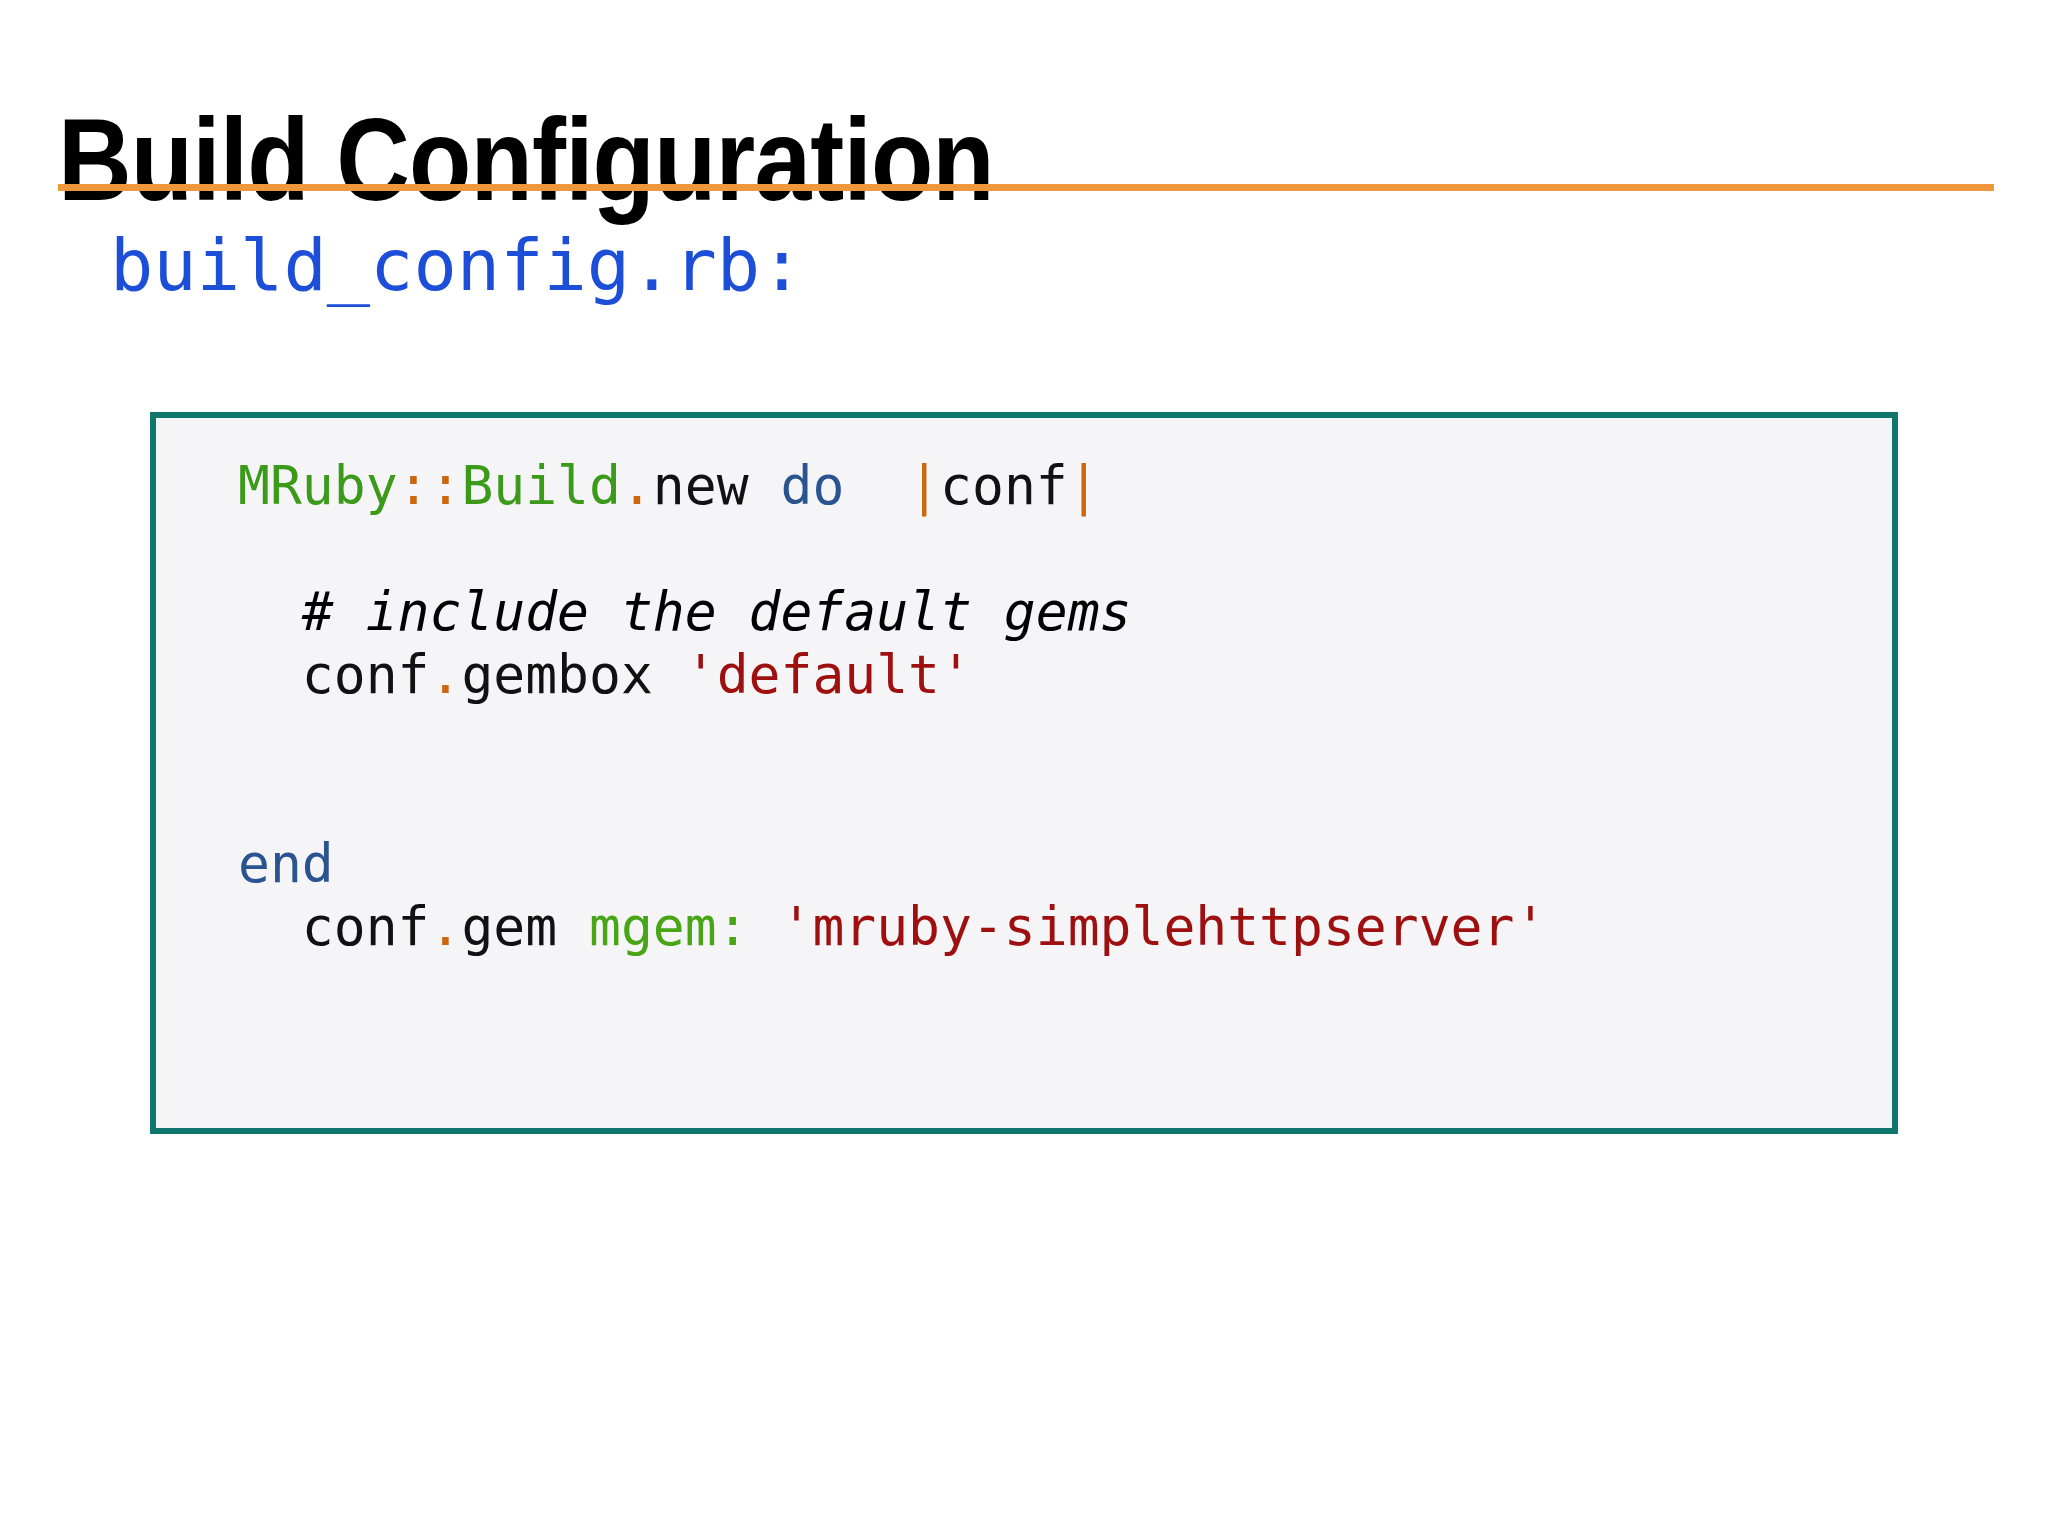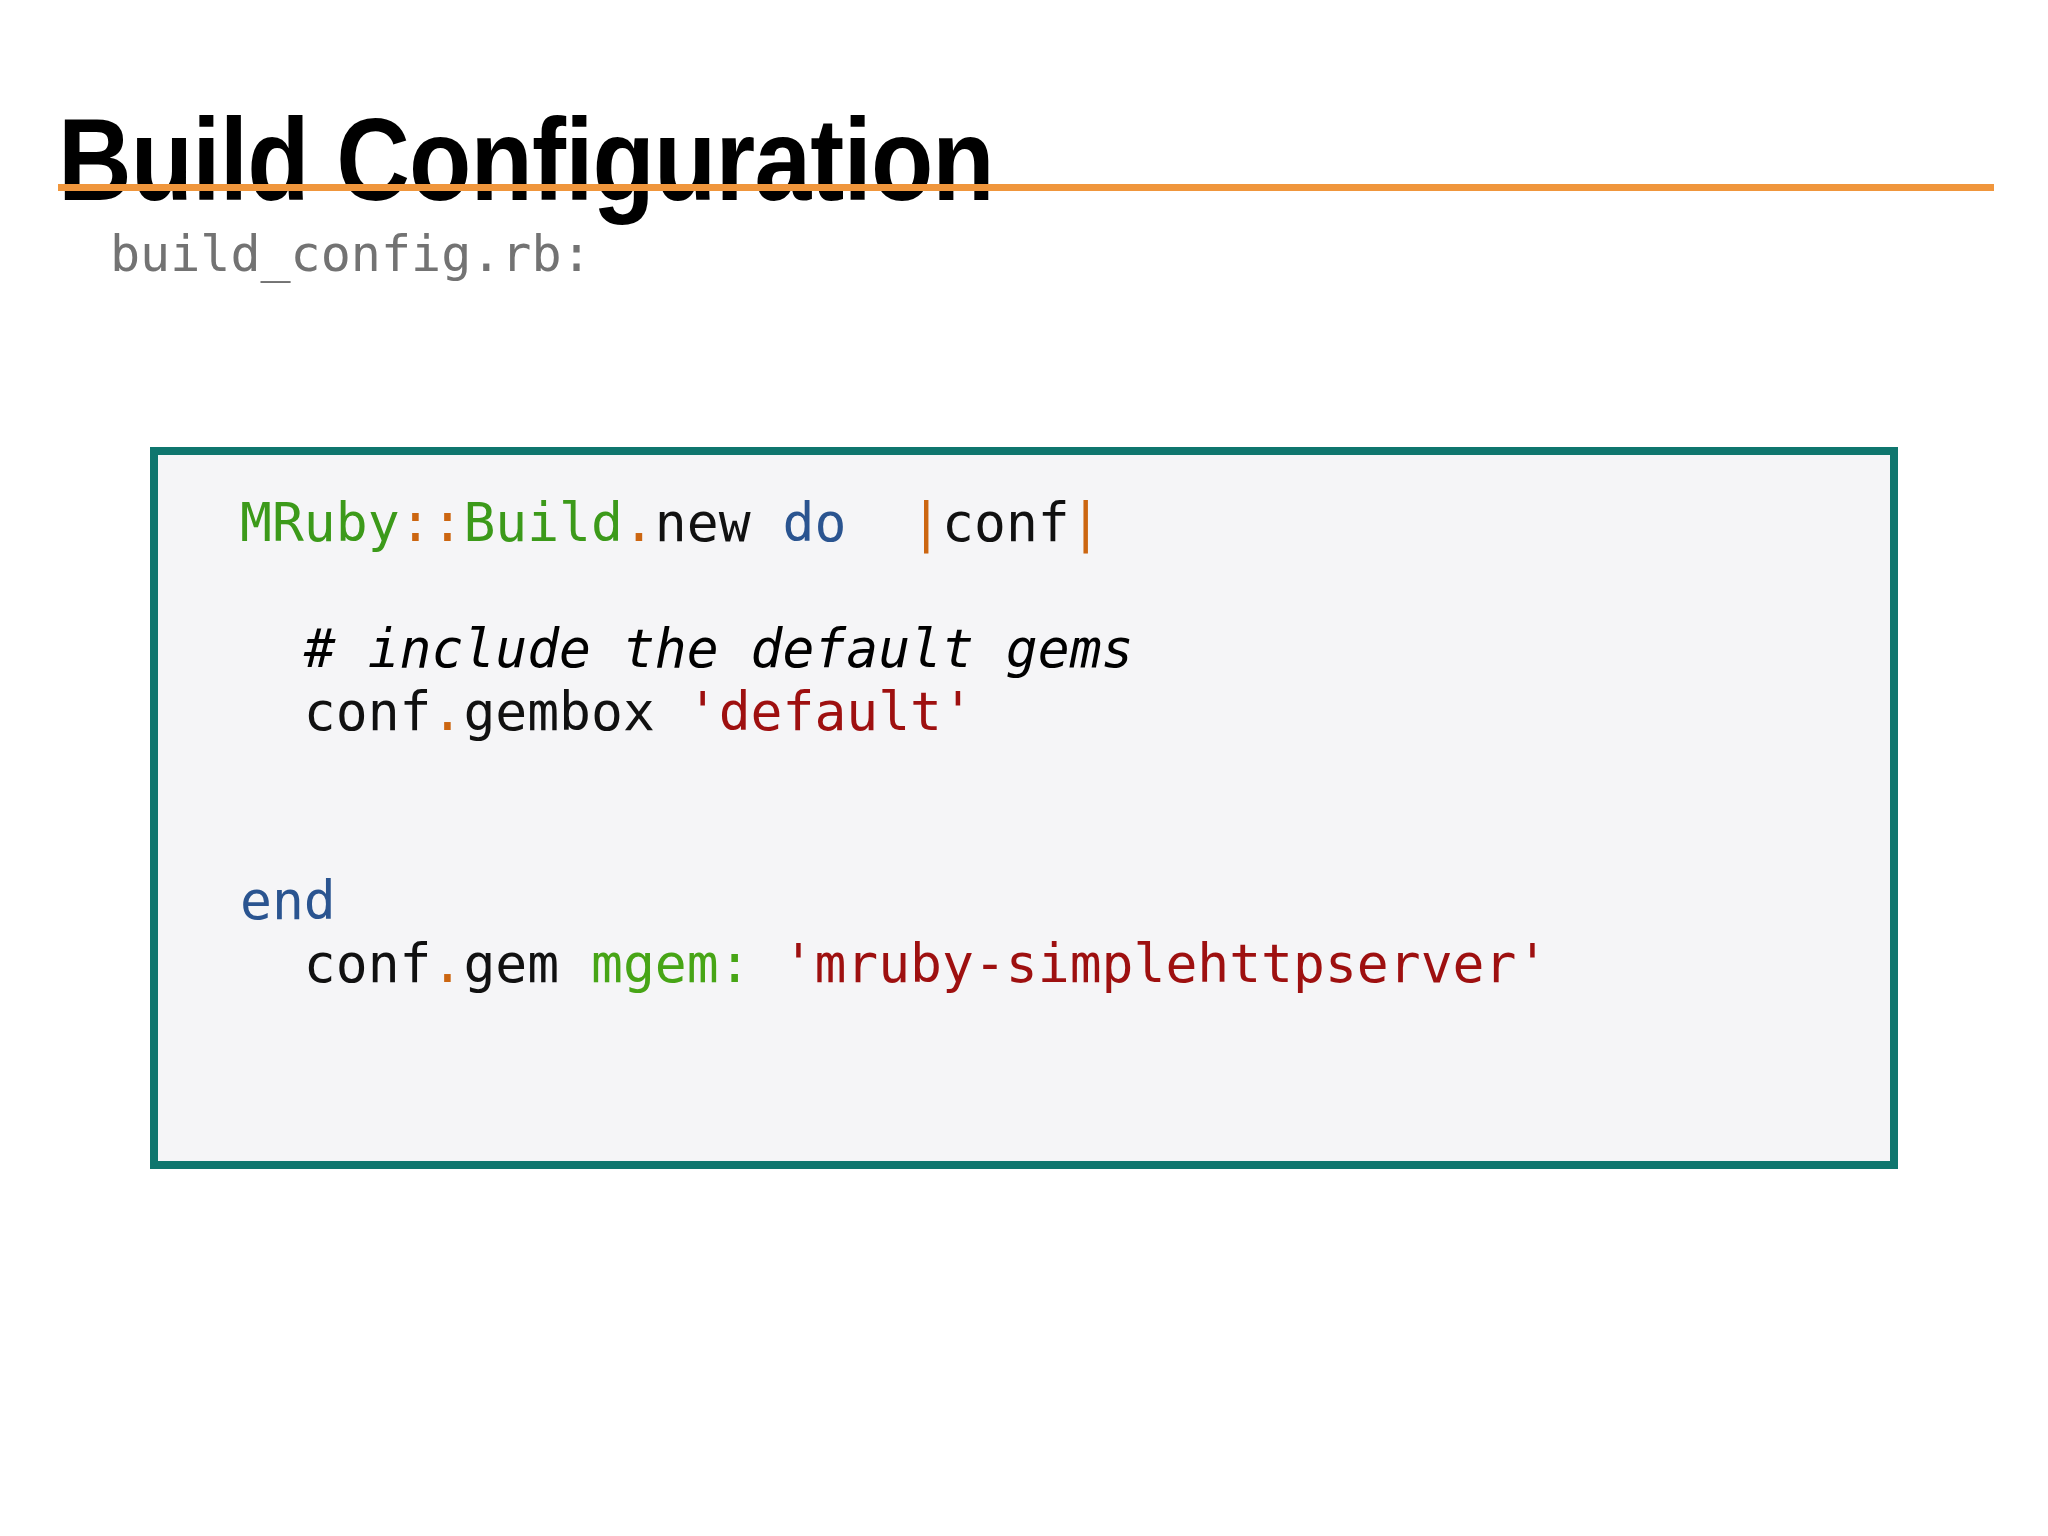--- a/index.html
+++ b/index.html
@@ -46,38 +46,37 @@
     height: 7px;
     background: #F0963C;
   }
 
   
   .filename {
     position: absolute;
     left: 110px;
     top: 228px;
     font-family: "DejaVu Sans Mono", "Liberation Mono", monospace;
-    font-size: 50px;
+    font-size: 72px;
     line-height: 1.05;
-    color: #737373;
+    color: #1d4ed8;
     white-space: pre;
   }
 
   
   .code-box {
     position: absolute;
     left: 150px;
     top: 412px;
     width: 1748px;
     height: 722px;
     box-sizing: border-box;
-    border: 8px solid #0f766e;
+    border: 6px solid #0f766e;
     background: #F5F5F7;
     overflow: hidden;
-    margin-top: 35px;
   }
 
   .code-inner {
     position: absolute;
     left: 82px;
     top: 36px;
     right: 0;
     bottom: 0;
   }
 

